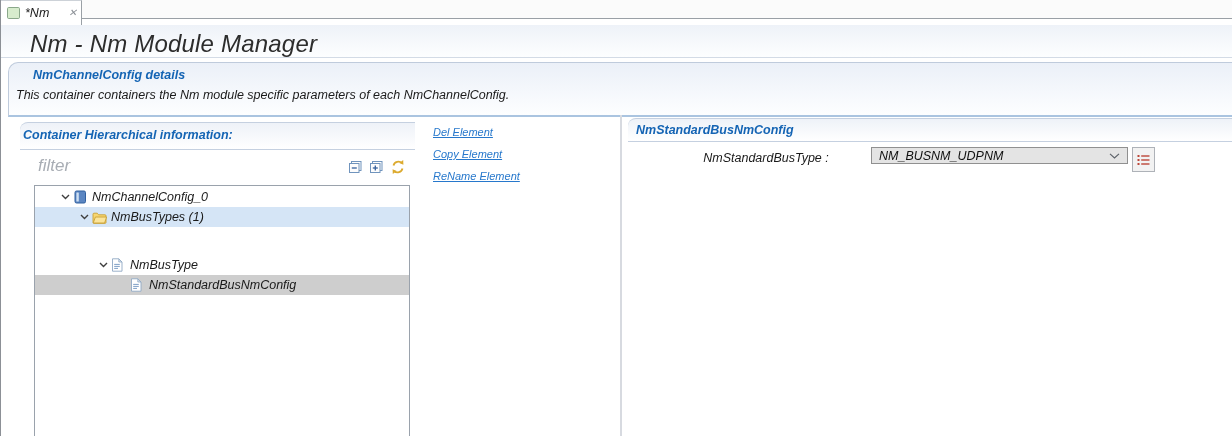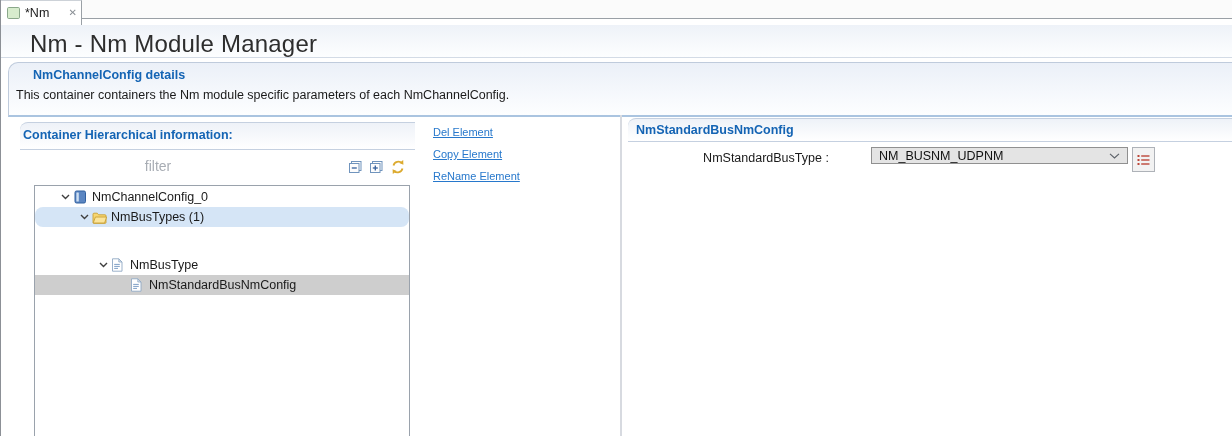--- a/index.html
+++ b/index.html
@@ -4,21 +4,21 @@
 <style>
   html,body{margin:0;padding:0;}
   body{
     position:relative;
     width:1232px;height:436px;
     overflow:hidden;
     background:#ffffff;
     font-family:"Liberation Sans",sans-serif;
     -webkit-font-smoothing:antialiased;
   }
-  .abs{position:absolute;}
+  .abs{position:absolute;font-style:italic;}
 
   
   .left-edge{left:0;top:0;width:1px;height:436px;background:#8c9096;}
 
   
   .tabstrip-rest{left:82px;right:0;top:0;height:18px;background:#fbfbfb;border-bottom:1px solid #9aa0a6;}
   .tab{
     left:1px;top:0;width:81px;height:25px;background:#ffffff;
     border-right:1px solid #9aa0a6;border-top:1px solid #cdd2d8;
     box-sizing:border-box;display:flex;align-items:center;gap:5px;
@@ -42,30 +42,30 @@
   .details-desc{position:absolute;left:7px;top:25px;font-size:12.5px;color:#1a1a1a;}
 
   
   .left-header{left:20px;top:122px;width:395px;height:28px;
     border-top:1px solid #c5d0e0;border-bottom:1px solid #c5d0e0;border-radius:8px 0 0 0;
     background:linear-gradient(#eef2f8,#ffffff);box-sizing:border-box;}
   .panel-title{display:block;padding:5px 0 0 3px;font-size:12.5px;font-weight:bold;color:#1464b4;}
 
   
   .filter-input{left:36px;top:154px;width:240px;height:22px;border:none;outline:none;
-    background:transparent;font-family:"Liberation Sans",sans-serif;font-size:14px;color:#333;text-align:center;}
+    background:transparent;font-family:"Liberation Sans",sans-serif;font-size:17px;color:#333;}
   .filter-input::placeholder{color:#a8adb4;}
   .tree-toolbar{left:348px;top:159px;display:flex;gap:6px;align-items:center;}
   .tbtn{display:flex;align-items:center;justify-content:center;cursor:pointer;}
 
   
   .tree{left:34px;top:185px;width:376px;height:256px;background:#fff;
     border:1px solid #9aa2ac;box-sizing:border-box;overflow:hidden;padding-top:1px;}
   .tree-row{height:20px;display:flex;align-items:center;font-size:12.5px;color:#1a1a1a;cursor:default;}
-  .tree-row.highlighted{background:#d5e5f6;border-radius:8px;}
+  .tree-row.highlighted{background:#d5e5f6;}
   .tree-row.selected{background:#cecece;}
   .chevron{width:16px;display:flex;justify-content:center;align-items:center;}
   .tree-icon{width:19px;display:flex;align-items:center;}
   .tree-label{white-space:nowrap;}
 
   
   .actions{left:433px;top:125px;display:flex;flex-direction:column;gap:8px;}
   .action-link{font-size:11px;color:#2778cc;text-decoration:underline;cursor:pointer;line-height:14px;white-space:nowrap;}
 
   

